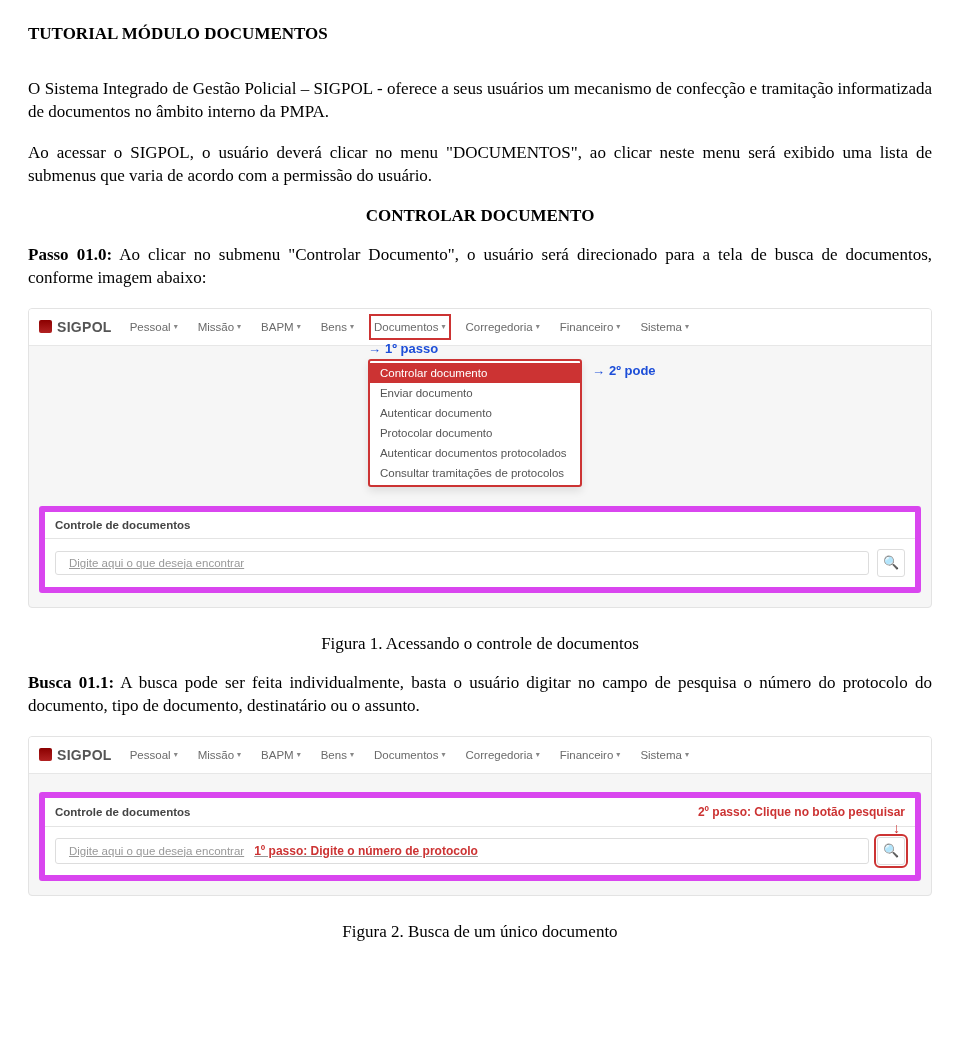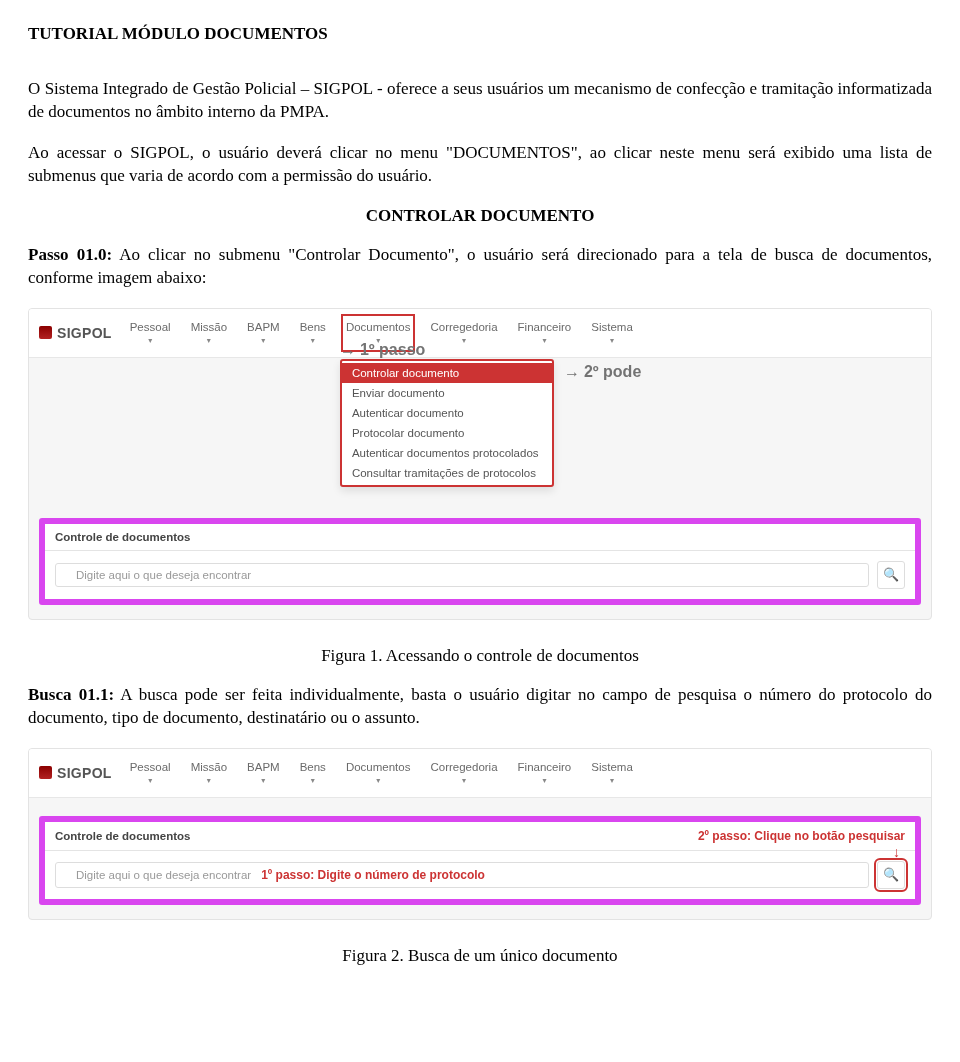--- a/index.html
+++ b/index.html
@@ -68,21 +68,20 @@
     position: relative;
   }
   .nav-item {
     display: flex;
     align-items: center;
     gap: 3px;
     color: #6a6a6a;
     font-size: 11.5px;
     padding: 4px 2px;
     white-space: nowrap;
-    flex-direction: column;
   }
   .caret {
     font-size: 8px;
     color: #888;
   }
   .nav-highlight {
     outline: 2px solid #c33;
     outline-offset: 1px;
   }
   .dropdown-wrap {
@@ -104,22 +103,22 @@
     padding: 4px 10px;
     font-size: 11.5px;
     color: #555;
   }
   .dd-item.selected {
     background: #c33;
     color: #fff;
   }
   .annot {
     position: absolute;
-    color: #737373;
-    font-size: 16px;
+    color: #1d4ed8;
+    font-size: 13px;
     font-weight: bold;
     white-space: nowrap;
     display: flex;
     align-items: center;
     gap: 4px;
   }
   .annot-arrow-left::before {
     content: "→";
     font-weight: bold;
   }
@@ -144,27 +143,28 @@
   .panel-body {
     padding: 10px;
     display: flex;
     align-items: center;
     gap: 8px;
   }
   .search-field {
     flex: 1;
     border: 1px solid #ddd;
     border-radius: 3px;
-    padding: 5px 20px;
+    padding: 5px 13px;
     font-size: 11.5px;
     color: #999;
     background: #fff;
     display: flex;
     align-items: center;
     gap: 10px;
+    text-decoration: underline;
   }
   .search-btn {
     width: 26px;
     height: 26px;
     border: 1px solid #ddd;
     border-radius: 3px;
     background: #fff;
     display: flex;
     align-items: center;
     justify-content: center;

